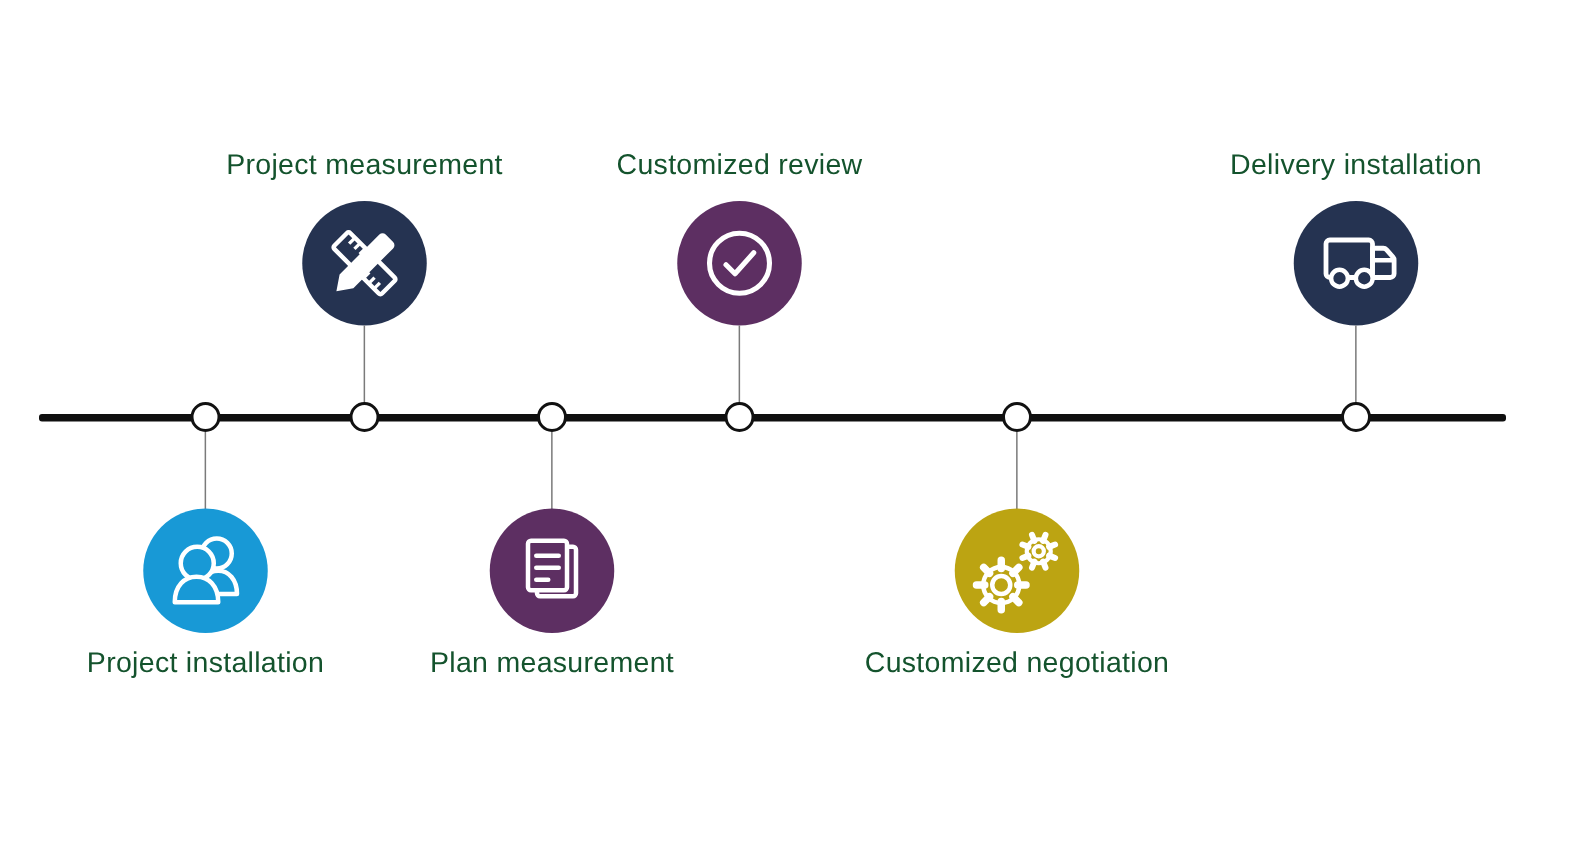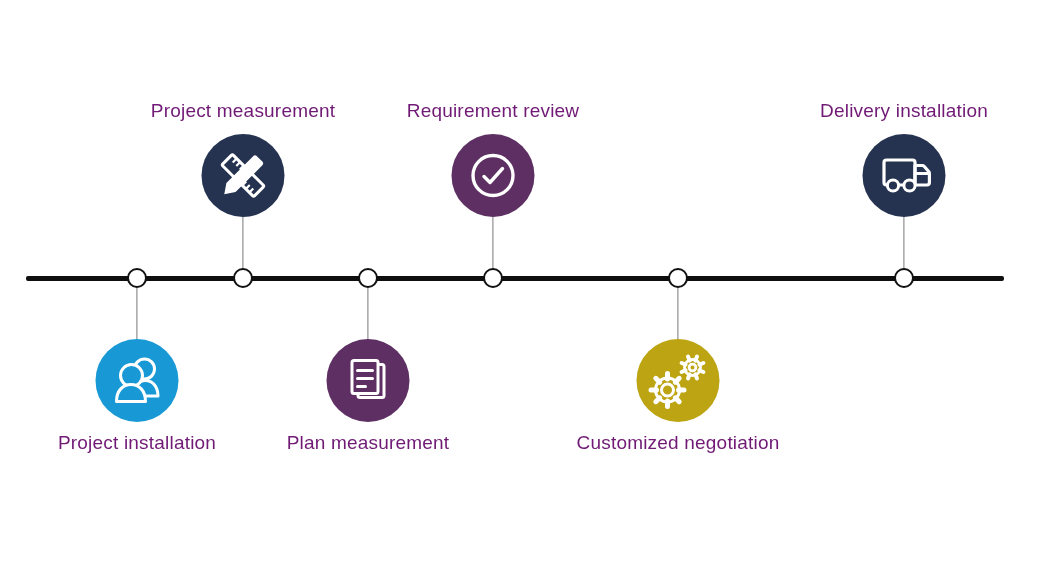--- a/index.html
+++ b/index.html
@@ -8,21 +8,21 @@
     font-family:"Liberation Sans", sans-serif;overflow:hidden;
   }
   .tl-line{
     position:absolute;left:26px;top:276px;width:978px;height:5px;
     background:#0f0f0f;border-radius:2px;
   }
   .step{position:absolute;top:0;width:0;height:561px;}
   .s0{left:137px}.s1{left:243px}.s2{left:368px}.s3{left:493px}.s4{left:678px}.s5{left:904px}
   .step > *{position:absolute;left:0;transform:translateX(-50%);}
   .label{
-    white-space:nowrap;color:#701a75;font-size:19px;letter-spacing:.2px;
+    white-space:nowrap;color:#14532d;font-size:19px;letter-spacing:.2px;
   }
   .above .label{top:100px}
   .below .label{top:432px}
   .bubble{
     width:83px;height:83px;border-radius:50%;
     display:flex;align-items:center;justify-content:center;
   }
   .above .bubble{top:134px}
   .below .bubble{top:339px}
   .connector{width:1.2px;background:#7a7a7a;}
@@ -79,21 +79,21 @@
       <svg viewBox="0 0 83 83">
         <rect x="31.5" y="25.5" width="26" height="33" rx="2" fill="none" stroke="#ffffff" stroke-width="3"></rect>
         <rect x="25.5" y="21.5" width="26" height="33" rx="2" stroke="#ffffff" stroke-width="3" fill="#5d2f62"></rect>
         <path d="M31 31.5 H46 M31 39.5 H46 M31 47.5 H39" fill="none" stroke="#ffffff" stroke-width="3" stroke-linecap="round"></path>
       </svg>
     </div>
     <div class="label">Plan measurement</div>
   </div>
 
   <div class="step s3 above">
-    <div class="label">Requirement review</div>
+    <div class="label">Customized review</div>
     <div class="bubble" style="background: rgb(93, 47, 98);">
       <svg viewBox="0 0 83 83">
         <circle cx="41.5" cy="41.5" r="20" fill="none" stroke="#ffffff" stroke-width="3.4"></circle>
         <path d="M 32.5 42.5 l 6 6 L 51 34.5" fill="none" stroke="#ffffff" stroke-width="3.4" stroke-linecap="round" stroke-linejoin="round"></path>
       </svg>
     </div>
     <div class="connector"></div>
     <div class="node"></div>
   </div>
 

